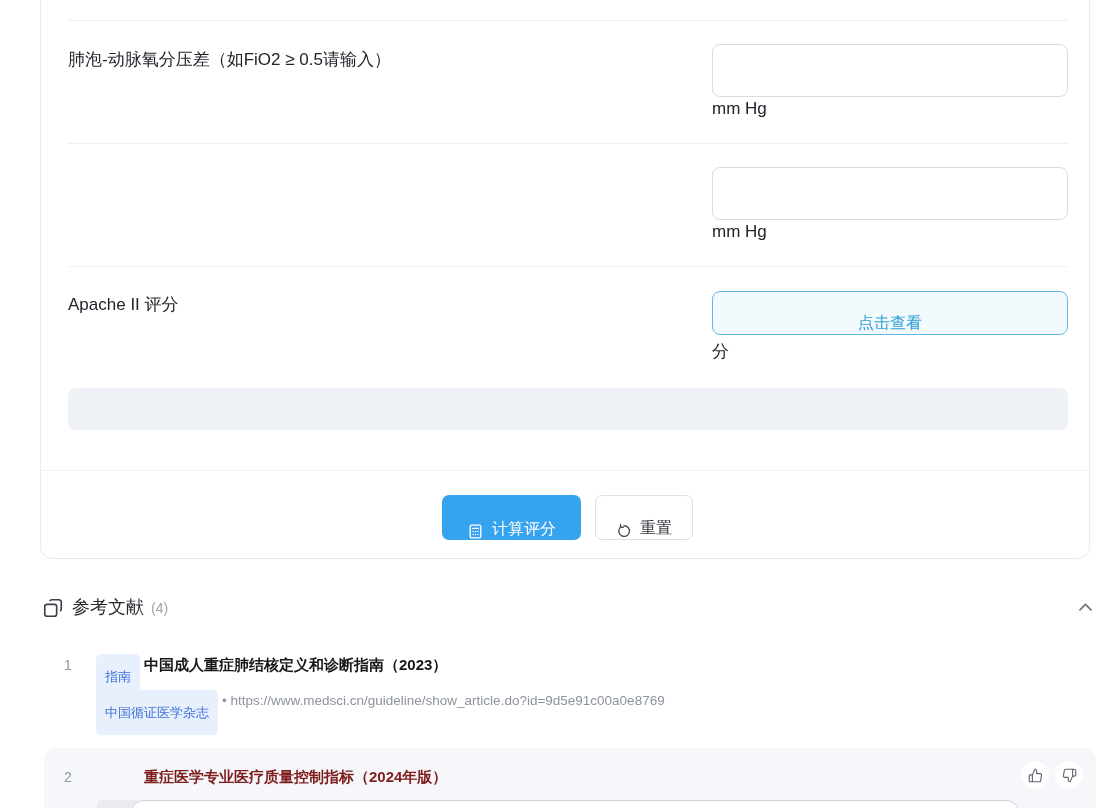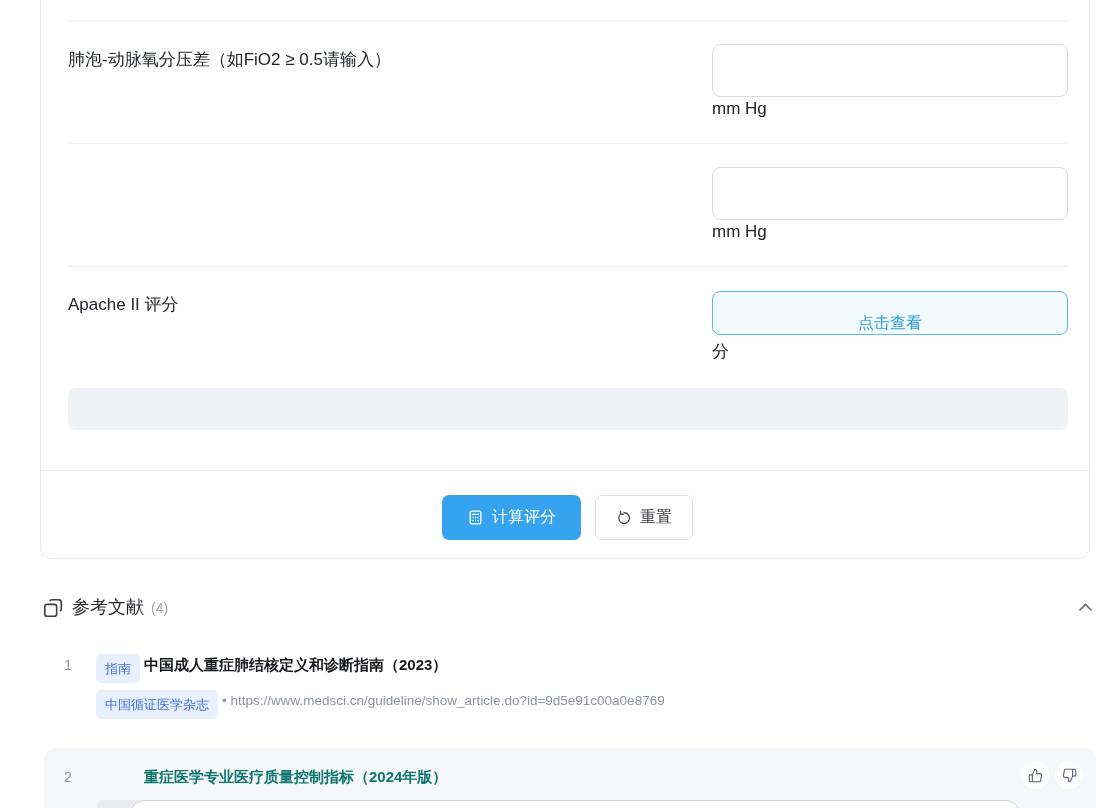--- a/index.html
+++ b/index.html
@@ -14,35 +14,35 @@
   .divider { height:1px; background:#eef0f3; }
   .row-label { font-size:17px; color:#20242a; white-space:nowrap; }
   .unit { font-size:17px; color:#20242a; }
   .field { width:356px; height:53px; background:#fff; border:1px solid #d8dbe2;
            border-radius:8px; font-size:16px; padding:0 14px; color:#20242a; outline:none; }
   .view-btn { width:356px; height:44px; background:#f3fafd; border:1px solid #5fb9e8;
               border-radius:8px; color:#2f9fd4; font-size:16px; display:flex;
               align-items:center; justify-content:center; cursor:pointer; }
   .gray-box { width:1000px; height:42px; background:#eef1f6; border-radius:8px; }
 
-  .btn { height:45px; border-radius:7px; font-size:16px; display:flex; align-items:center;
+  .btn { height:45px; border-radius:7px; font-size:16px; display:flex; align-items:flex-end;
          justify-content:center; gap:8px; cursor:pointer; border:none; }
   .btn-primary { width:139px; background:#36a3ee; color:#fff; }
   .btn-plain { width:98px; background:#fff; border:1px solid #dcdfe5; color:#33373d; }
 
   
   .ref-title { font-size:18px; color:#26292e; }
   .ref-count { font-size:14px; color:#a0a4ab; margin-left:7px; font-weight:400; }
   .ref-num { font-size:14px; color:#9096a0; }
-  .badge { display:inline-block; font-size:13px; line-height:1; padding:8px 9px;
+  .badge { display:inline-block; font-size:13px; line-height:1; padding:16px 9px;
            border-radius:5px; white-space:nowrap; }
   .badge-blue { background:#e9f0fd; color:#3e70d9; }
   .badge-gray { background:#e9ebef; color:#41454d;margin-top:34px; }
   .ref-item-title { font-size:15px; font-weight:700; color:#15171a; white-space:nowrap; }
-  .ref-item-title.link { color:#0f766e; cursor:pointer; }
+  .ref-item-title.link { color:#7f1d1d; cursor:pointer; }
   .ref-src { font-size:13.5px; color:#8d939d; white-space:nowrap; }
   .ref2-bg { left:44px; top:748px; width:1052px; height:60px; background:#f5f7fa;
              border-radius:12px 12px 0 0; }
   .round-icon-btn { width:28px; height:28px; border-radius:50%; background:#fff;
                     display:flex; align-items:center; justify-content:center; cursor:pointer; }
   .preview-card { left:130px; top:800px; width:890px; height:40px; background:#fff;
                   border:1px solid #cfd3d9; border-radius:14px 14px 0 0; }
   .frag-top { left:700px; top:0; width:40px; height:5px; background:#f3f4f6; }
   svg { display:block; }
 </style>

